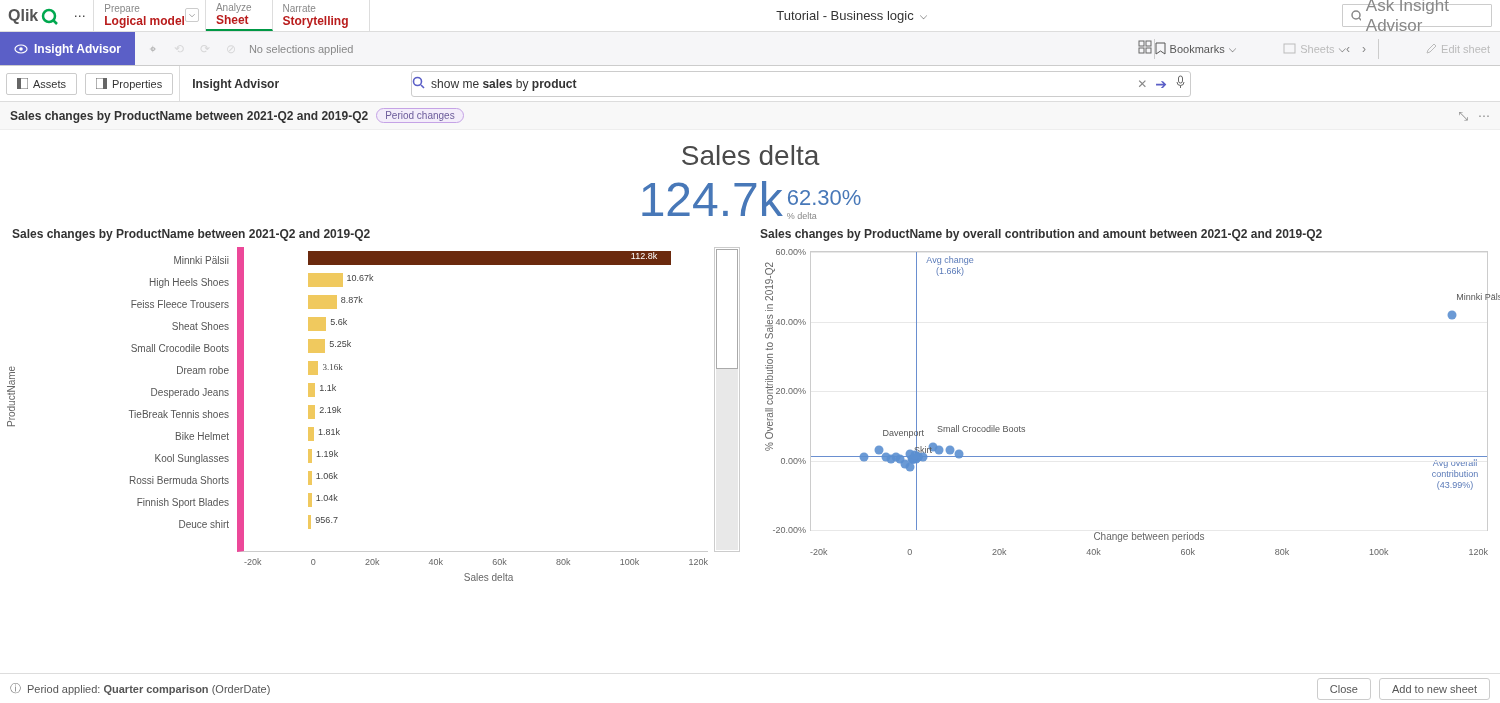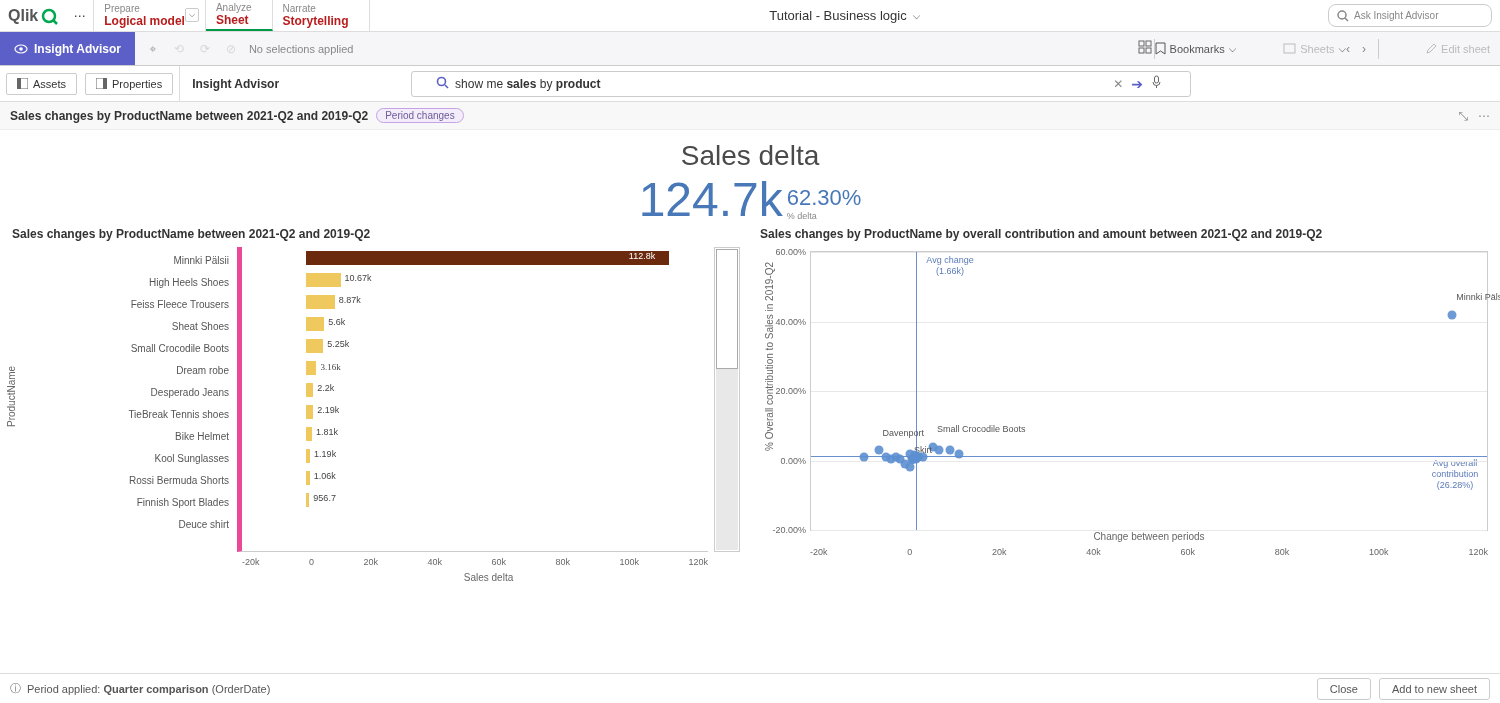--- a/index.html
+++ b/index.html
@@ -12,41 +12,41 @@
 .more-btn { display:flex; align-items:center; justify-content:center; width:28px; border-right:1px solid #ddd; cursor:pointer; }
 .tab-set { display:flex; }
 .top-tab { padding: 2px 20px 2px 10px; border-right: 1px solid #ddd; display:flex; flex-direction:column; justify-content:center; cursor:pointer; position:relative; }
 .top-tab .tab-cat { font-size:10px; color:#888; }
 .top-tab .tab-name { font-size:12px; color:#b91c1c;font-weight:bold; }
 .top-tab .dd { position:absolute; right:6px; top:8px; width:14px; height:14px; border:1px solid #ccc; border-radius:2px; display:flex; align-items:center; justify-content:center; font-size:8px; color:#666;}
 .top-tab.active { border-bottom: 2px solid #009845; }
 .spacer { flex:1; display:flex; align-items:center; justify-content:center; }
 .app-title { font-size:13px; color:#333; display:flex; align-items:center; gap:6px; cursor:pointer; }
 .chev { font-size:10px; color:#666; }
-.ask-insight { margin:4px 8px; border:1px solid #ccc; border-radius:8px; display:flex; align-items:center; padding:2px 8px; width:164px; color:#888; font-size:10px; }
+.ask-insight { margin:4px 8px; border:1px solid #ccc; border-radius:1px; display:flex; align-items:center; padding:2px 8px; width:150px; color:#888; font-size:17px; }
 .ask-insight svg {margin-right:5px;}
 
 
 .toolbar { display:flex; align-items:stretch; height:34px; background:#f6f6f8; border-bottom:1px solid #ccc; }
 .insight-btn { background:#5b5fc7; color:#fff; display:flex; align-items:center; padding:0 14px; gap:6px; font-size:12px; font-weight:bold; }
 .sel-tools { display:flex; align-items:center; padding:0 10px; gap:10px; color:#aaa; }
 .sel-tools .tool { width:16px; height:16px; display:flex; align-items:center; justify-content:center; }
 .no-sel { color:#888; font-size:11px; }
 .toolbar-right { margin-left:auto; display:flex; align-items:center; padding:0 10px; color:#555; }
 .toolbar-right .sep { width:1px; height:20px; background:#ccc; }
 .tb-item { display:flex; align-items:center; gap:4px; font-size:11px; cursor:pointer;}
 .tb-item.disabled { color:#bbb;margin-left:47px; }
 .tb-icon-only { width:16px; cursor:pointer; color:#888;}
 
 
 .subbar { display:flex; align-items:center; height:36px; border-bottom:1px solid #ddd; }
 .sub-left { display:flex; gap:8px; padding:4px 6px; border-right:1px solid #ddd; height:100%; align-items:center;}
 .sub-btn { border:1px solid #ccc; border-radius:2px; padding:4px 10px; display:flex; align-items:center; gap:5px; font-size:11px; background:#fff; cursor:pointer;}
 .sub-label { padding:0 12px; font-size:12px; font-weight:bold; }
-.search-box { margin-left:120px; border:1px solid #ccc; border-radius:3px; height:26px; display:flex; align-items:center; padding:0 24px; width:780px; }
+.search-box { margin-left:120px; border:1px solid #ccc; border-radius:3px; height:26px; display:flex; align-items:center; padding:0 0; width:780px; }
 .search-box .mag { color:#5b5fc7; margin-right:6px;}
 .search-text { flex:1; font-size:12px;}
 .search-text .hl { font-weight:bold; }
 .search-box .ctrl { color:#888; margin:0 4px; cursor:pointer;}
 .search-box .ctrl.arrow { color:#5b5fc7; font-size:14px;}
 
 
 .title-row { display:flex; align-items:center; height:28px; padding:0 10px; background:#f8f8f8; border-bottom:1px solid #eee; }
 .title-txt { font-size:12px; font-weight:bold; }
 .badge { margin-left:8px; border:1px solid #c5a3e6; color:#6b5b9a; background:#f3edfa; border-radius:10px; padding:1px 8px; font-size:10px; }
@@ -64,21 +64,21 @@
 
 
 .charts { display:flex; padding:0 12px; gap:20px; }
 .chart-col { flex:1; position:relative; }
 .chart-title { font-size:12px; font-weight:bold; margin-bottom:6px; }
 
 
 .bar-chart { display:flex; height:305px; }
 .bar-labels { width:225px; display:flex; flex-direction:column; padding-top:2px;}
 .bar-row-lbl { height:22px; font-size:10px; color:#555; display:flex; align-items:center; justify-content:flex-end; padding-right:8px;}
-.bar-plot { flex:1; position:relative; border-left:5px solid #ec4899; border-bottom:1px solid #ccc;}
+.bar-plot { flex:1; position:relative; border-left:7px solid #ec4899; border-bottom:1px solid #ccc;}
 .bar-row { height:22px; display:flex; align-items:center; position:relative;}
 .bar-rect { height:14px; background:#f0c95e; position:absolute; }
 .bar-rect.first { background:#6b2a0e; }
 .bar-val { font-size:9px; color:#444; position:absolute; }
 .bar-val.inside { right:6px; color:#fff;}
 .bar-x-axis { position:absolute; bottom:-16px; left:0; right:0; display:flex; justify-content:space-between; font-size:9px; color:#666;}
 .bar-x-title { text-align:center; font-size:10px; color:#666; margin-top:20px; padding-left:225px;}
 .bar-y-title { position:absolute; left:-6px; top:200px; transform:rotate(-90deg); transform-origin:left top; font-size:10px; color:#666;}
 .mini-scroll { width:26px; margin-left:6px; border:1px solid #ccc; padding:1px; height:305px;}
 .mini-scroll .thumb { height:40%; background:#fff; border:1px solid #aaa;}
@@ -290,37 +290,41 @@
           <div class="bar-row">
             <div class="bar-rect" style="left: 64.2857px; width: 16.875px;"></div>
             <div class="bar-val" style="left: 85.1607px; top: 4px;">5.25k</div>
           </div>
           <div class="bar-row">
             <div class="bar-rect" style="left: 64.2857px; width: 10.1571px;"></div>
             <div class="bar-val" style="left: 78.4429px; top: 5px; font-family: Liberation Serif, serif;">3.16k</div>
           </div>
           <div class="bar-row">
             <div class="bar-rect" style="left: 64.2857px; width: 7.07143px;"></div>
-            <div class="bar-val" style="left: 75.3571px; top: 4px;">2.2k</div>
+            <div class="bar-val" style="left: 75.3571px; top: 4px;">1.1k</div>
           </div>
           <div class="bar-row">
             <div class="bar-rect" style="left: 64.2857px; width: 7.03929px;"></div>
             <div class="bar-val" style="left: 75.325px; top: 4px;">2.19k</div>
           </div>
           <div class="bar-row">
             <div class="bar-rect" style="left: 64.2857px; width: 5.81786px;"></div>
             <div class="bar-val" style="left: 74.1036px; top: 4px;">1.81k</div>
           </div>
           <div class="bar-row">
             <div class="bar-rect" style="left: 64.2857px; width: 3.825px;"></div>
             <div class="bar-val" style="left: 72.1107px; top: 4px;">1.19k</div>
           </div>
           <div class="bar-row">
             <div class="bar-rect" style="left: 64.2857px; width: 3.40714px;"></div>
             <div class="bar-val" style="left: 71.6929px; top: 4px;">1.06k</div>
+          </div>
+          <div class="bar-row">
+            <div class="bar-rect" style="left: 64.2857px; width: 3.34286px;"></div>
+            <div class="bar-val" style="left: 71.6286px; top: 4px;">1.04k</div>
           </div>
           <div class="bar-row">
             <div class="bar-rect" style="left: 64.2857px; width: 3.07607px;"></div>
             <div class="bar-val" style="left: 71.3618px; top: 4px;">956.7</div>
           </div>
           <div class="bar-x-axis" id="bar-xaxis">
             <span>-20k</span>
             <span>0</span>
             <span>20k</span>
             <span>40k</span>
@@ -339,21 +343,21 @@
   </div>
 
   <div class="chart-col">
     <div class="chart-title">Sales changes by ProductName by overall contribution and amount between 2021-Q2 and 2019-Q2</div>
     <div class="scatter-wrap">
       <div class="sc-ytitle">% Overall contribution to Sales in 2019-Q2</div>
       <div class="ref-label" style="left:150px; top:-8px; width:80px;">
         <span>Avg change</span><br><span>(1.66k)</span>
       </div>
       <div class="ref-label" style="right:-2px; top:195px; width:70px;">
-        <span>Avg overall contribution</span><br><span>(26.28%)</span>
+        <span>Avg overall contribution</span><br><span>(43.99%)</span>
       </div>
       <div class="scatter" id="scatter">
           <div class="grid-h" style="top: 100%;"></div>
           <div class="sc-ylabel" style="bottom: 0%;">-20.00%</div>
           <div class="grid-h" style="top: 75%;"></div>
           <div class="sc-ylabel" style="bottom: 25%;">0.00%</div>
           <div class="grid-h" style="top: 50%;"></div>
           <div class="sc-ylabel" style="bottom: 50%;">20.00%</div>
           <div class="grid-h" style="top: 25%;"></div>
           <div class="sc-ylabel" style="bottom: 75%;">40.00%</div>

